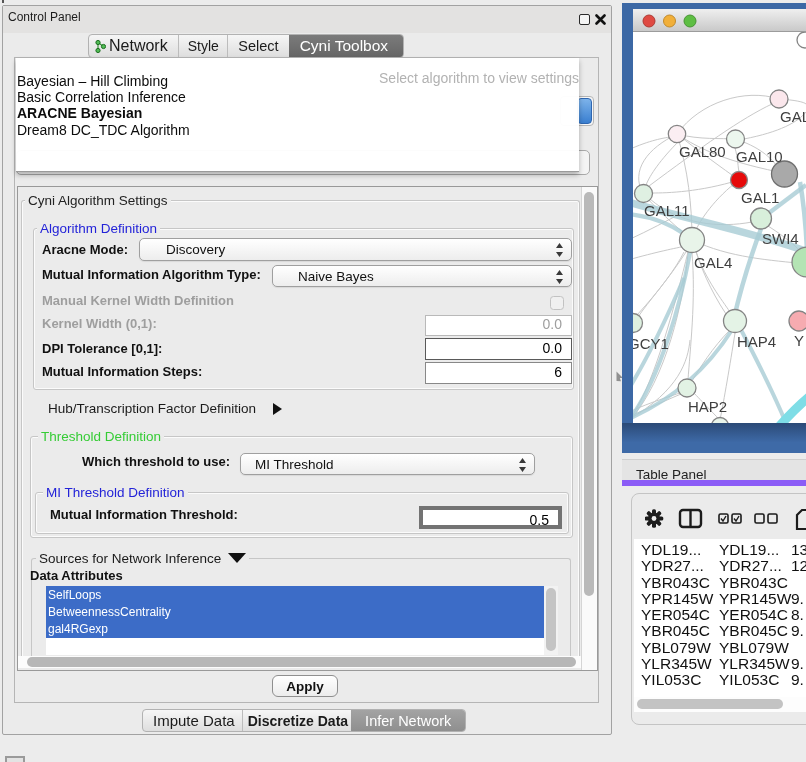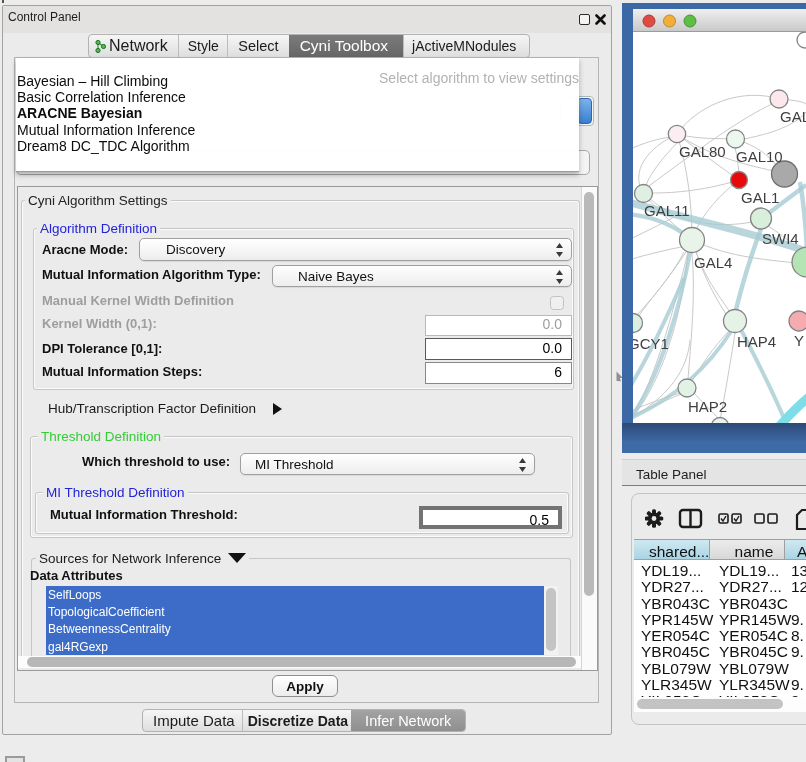--- a/index.html
+++ b/index.html
@@ -40,21 +40,20 @@
       <line x1="3" y1="3.5" x2="8.5" y2="7.5" stroke="#2f8f2f" stroke-width="1.1"></line>
       <line x1="3" y1="3.5" x2="3" y2="11.5" stroke="#2f8f2f" stroke-width="1.1"></line>
       <circle cx="3" cy="3.5" r="2.1" fill="#52bd56" stroke="#1d6e21"></circle>
       <circle cx="8.5" cy="7.5" r="2.1" fill="#52bd56" stroke="#1d6e21"></circle>
       <circle cx="3" cy="11.5" r="2.1" fill="#52bd56" stroke="#1d6e21"></circle>
     </svg>
     Network</div>
   <div style="padding:0 8px 0 9px;display:flex;align-items:center;border-right:1px solid #bcbcbc;font-size:14px;">Style</div>
   <div style="padding:0 10px 0 10.5px;display:flex;align-items:center;font-size:14.5px;">Select</div>
   <div style="padding:0 15px 0 11px;display:flex;align-items:center;background:linear-gradient(#7b7b7b,#666666);color:#fff;font-size:15.5px;">Cyni Toolbox</div>
-  <div style="padding:0 13px 0 8px;display:flex;align-items:center;border-left:1px solid #bcbcbc;font-size:14px;">jActiveMNodules</div>
 </div>
 
 <div class="abs" style="left:14px;top:57px;width:585px;height:646px;border:1px solid #b5b5b5;background:#ebebeb;"></div>
 
 <div class="abs" style="left:16px;top:150px;width:574px;height:25px;border:1px solid #a9a9a9;border-radius:5px;background:#f4f4f4;"></div>
 <div class="abs" style="left:560px;top:96px;width:34px;height:30px;border:1px solid #b5b5b5;border-radius:4px;background:#f6f6f6;"></div>
 <div class="abs" style="left:577px;top:98px;width:15px;height:26px;background:linear-gradient(#7db3ea,#3a7fd0);border:1px solid #2e66b0;border-radius:4px;"></div>
 
 <div class="abs" style="left:17px;top:186px;width:581px;height:485px;border:1px solid #999999;background:#ebebeb;"></div>
 
@@ -113,21 +112,20 @@
 <div class="field" style="left:419px;top:506px;width:143px;height:23px;border:4px solid #737373;color:#000;padding-top:2px;">0.5</div>
 
 <div class="abs" style="left:31px;top:558px;width:540px;height:100px;border:1px solid #c6c6c6;border-bottom:none;border-radius:3px 3px 0 0;"></div>
 <div class="gt" style="left:36px;top:551px;color:#1a1a1a;">Sources for Network Inference
   <span style="display:inline-block;width:0;height:0;border-top:10px solid #111;border-left:9px solid transparent;border-right:9px solid transparent;vertical-align:0px;margin-left:3px;"></span>
 </div>
 <div class="lbl" style="left:30px;top:568px;">Data Attributes</div>
 
 <div class="abs" style="left:46px;top:586px;width:512px;height:69px;background:#fff;overflow:hidden;">
   <div class="bluerow">SelfLoops</div>
-  <div class="bluerow">TopologicalCoefficient</div>
   <div class="bluerow">BetweennessCentrality</div>
   <div class="bluerow">gal4RGexp</div>
 </div>
 <div class="abs" style="left:544px;top:586px;width:14px;height:69px;background:#f2f2f2;"></div>
 <div class="abs" style="left:546px;top:588px;width:10px;height:63px;background:#c4c4c4;border-radius:5px;"></div>
 
 <div class="abs" style="left:18px;top:656px;width:579px;height:12px;background:#fcfcfc;"></div>
 <div class="abs" style="left:27px;top:657px;width:549px;height:10px;background:#b7b7b7;border-radius:5px;"></div>
 
 <div class="abs" style="left:581px;top:187px;width:16px;height:483px;background:#fafafa;border-left:1px solid #d5d5d5;"></div>
@@ -140,21 +138,20 @@
   <div style="padding:0 3px 0 5px;display:flex;align-items:center;font-weight:bold;font-size:14px;">Discretize Data</div>
   <div style="padding:0 14px;display:flex;align-items:center;background:linear-gradient(#a3a3a3,#8f8f8f);color:#fff;font-size:14.5px;">Infer Network</div>
 </div>
 
 <div class="abs" style="left:16px;top:58px;width:563px;height:114px;background:rgba(255,255,255,0.97);border-bottom:1px solid #9a9a9a;box-shadow:0 3px 5px rgba(0,0,0,0.28);">
   <div style="text-align:right;font-size:14px;color:#b2b2b2;margin-top:12px;">Select algorithm to view settings</div>
   <div style="position:absolute;left:0;top:15px;width:100%;">
     <div class="ditem">Bayesian – Hill Climbing</div>
     <div class="ditem">Basic Correlation Inference</div>
     <div class="ditem" style="font-weight:bold;">ARACNE Bayesian</div>
-    <div class="ditem">Mutual Information Inference</div>
     <div class="ditem">Dream8 DC_TDC Algorithm</div>
   </div>
 </div>
 
 <div class="abs" style="left:5px;top:756px;width:20px;height:16px;border:2px solid #9a9a9a;background:#e3e3e3;"></div>
 
 <svg class="abs" style="left:615px;top:371px;" width="9" height="11" viewBox="0 0 9 11">
     <path d="M1.5,10 L1.5,0.5 L8,7 L4.8,7 L6,10.2 Z" fill="#909090"></path>
   </svg>
 
@@ -243,21 +240,21 @@
       <text x="762" y="244">SWI4</text>
       <text x="694" y="268">GAL4</text>
       <text x="628" y="349">GCY1</text>
       <text x="737" y="347">HAP4</text>
       <text x="794" y="346">Y</text>
       <text x="688" y="412">HAP2</text>
     </g>
   </svg>
 </div>
 
-<div class="abs" style="left:622px;top:459px;width:184px;height:27px;background:#e4e4e4;border-top:1px solid #cfcfcf;border-bottom:1px solid #8b5cf6;">
+<div class="abs" style="left:622px;top:459px;width:184px;height:27px;background:#e4e4e4;border-top:1px solid #cfcfcf;border-bottom:6px solid #8b5cf6;">
   <div style="margin:7px 0 0 14px;font-size:13.5px;color:#222;">Table Panel</div>
 </div>
 
 <div class="abs" style="left:631px;top:493px;width:184px;height:232px;background:#ebebeb;border:1px solid #c4c4c4;border-radius:8px;"></div>
 
 <svg class="abs" style="left:645px;top:508px;" width="161" height="22" viewBox="0 0 161 22">
   <g transform="translate(9,10.5)" fill="#1c1c1c">
     <g>
       <rect x="-2" y="-9.3" width="4" height="18.6" rx="1.6"></rect>
       <rect x="-2" y="-9.3" width="4" height="18.6" rx="1.6" transform="rotate(45)"></rect>
@@ -274,25 +271,20 @@
     <rect x="87" y="6" width="9" height="9" rx="1.5"></rect>
     <path d="M76,10.5 l2,2.5 l3,-5" stroke-width="1.4"></path>
     <path d="M89,10.5 l2,2.5 l3,-5" stroke-width="1.4"></path>
     <rect x="110" y="6" width="9" height="9" rx="1.5"></rect>
     <rect x="123" y="6" width="9" height="9" rx="1.5"></rect>
   </g>
   <path d="M152,7 l5,-5 h12 v19 h-17 z" fill="none" stroke="#1c1c1c" stroke-width="2.2"></path>
 </svg>
 
 <div class="abs" style="left:634px;top:539px;width:172px;height:158px;background:#fff;overflow:hidden;color:#111;">
-  <div style="display:flex;height:21px;border-top:1px solid #9f9f9f;border-bottom:1px solid #9f9f9f;">
-    <div class="hcell" style="width:76px;background:linear-gradient(#cfe9f2,#a9d4e4);padding-left:15px;">shared...</div>
-    <div class="hcell" style="width:75px;background:linear-gradient(#ececec,#d8d8d8);padding-left:14px;">name</div>
-    <div class="hcell" style="width:21px;background:linear-gradient(#cfe9f2,#a9d4e4);border-right:none;padding-left:12px;">A</div>
-  </div>
   <div style="height:3px;"></div>
   <div class="trow">
       <span class="c1">YDL19...</span>
       <span class="c2">YDL19...</span>
       <span class="c3">13.</span>
     </div>
   <div class="trow">
       <span class="c1">YDR27...</span>
       <span class="c2">YDR27...</span>
       <span class="c3">12.</span>

